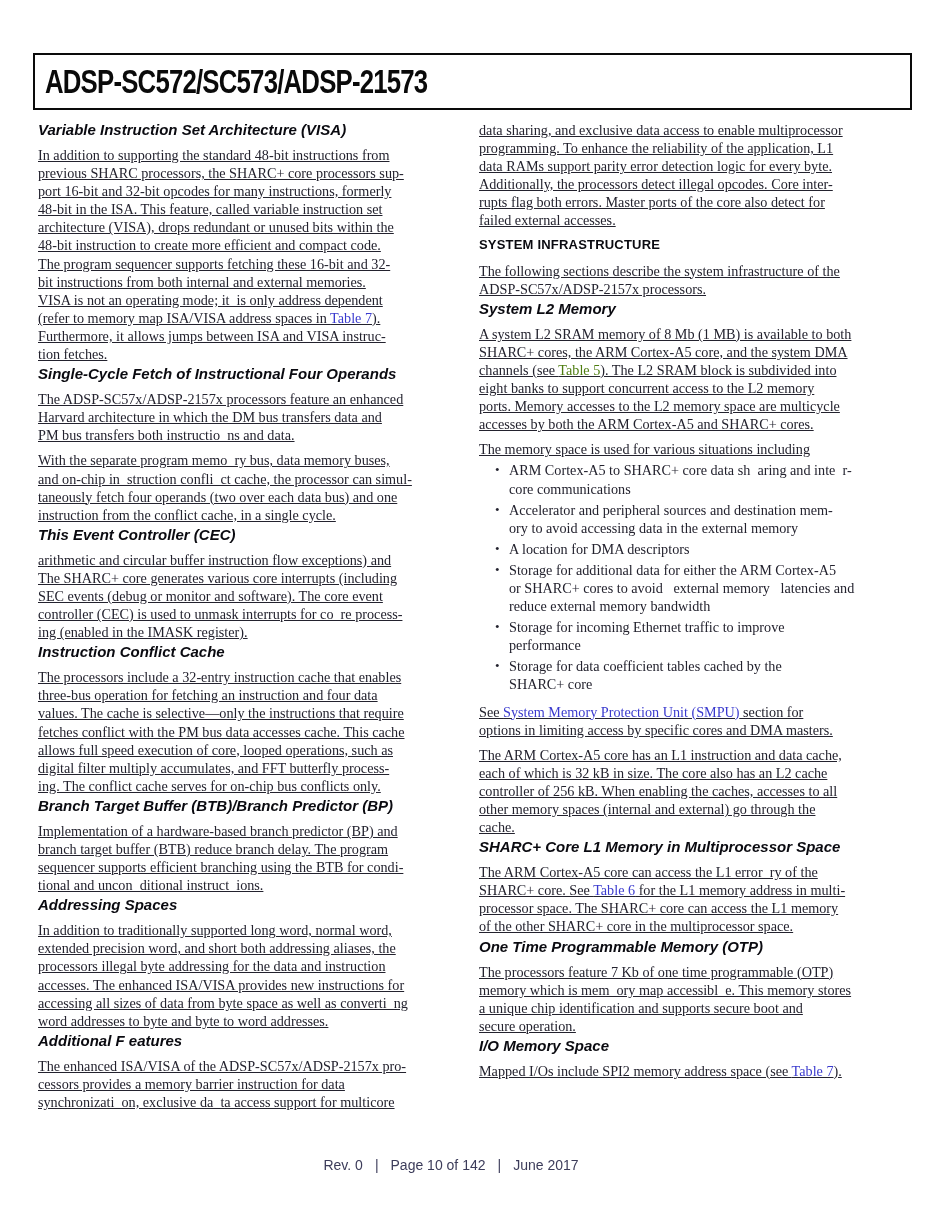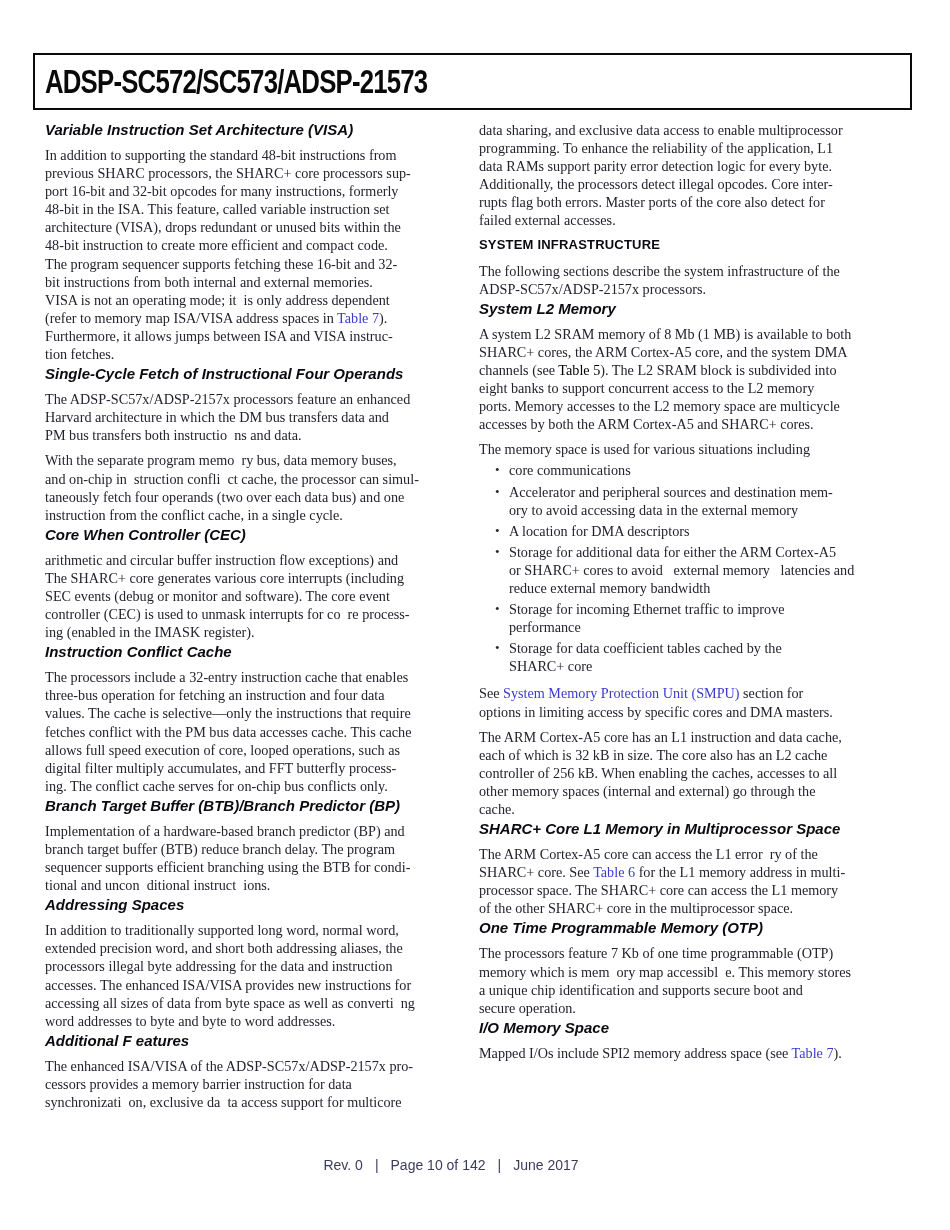--- a/index.html
+++ b/index.html
@@ -14,33 +14,33 @@
   }
   .doc-title {
     display:inline-block; font-family:"Liberation Sans", sans-serif;
     font-weight:700; font-size:33px; letter-spacing:-1px; color:#0a0a0a;
     transform:scaleX(0.78); transform-origin:0 50%; white-space:nowrap;
   }
   .column {
     position:absolute; top:121px; width:432px;
     color:#23222e; font-size:14.2px; line-height:18.1px;
   }
-  .col-left  { left:45px; }
+  .col-left  { left:38px; }
   .col-right { left:479px; }
   .column > :first-child { margin-top:0 !important; }
   .h3 {
     font-family:"Liberation Sans", sans-serif; font-weight:700; font-style:italic;
     font-size:15px; line-height:17px; color:#0a0a10; margin:0 0 8px;
   }
   .h2 {
     font-family:"Liberation Sans", sans-serif; font-weight:700;
     font-size:13px; line-height:18px; letter-spacing:0.2px;
     color:#0a0a10; margin:6px 0 8px;
   }
-  .para { margin:4px 0 2px; }
+  .para { margin:4px 0 2px;text-decoration:underline; }
   .para + .para { margin-top:7px; }
   .line { white-space:pre; }
   .link { cursor:pointer; }
   .bullets { margin:3px 0 9px; }
   .bullet-item { position:relative; padding-left:30px; margin:0 0 3px; }
   .bullet-dot { position:absolute; left:16px; top:0; font-size:13px; }
   .footer {
     position:absolute; top:1157px; left:0; width:902px; text-align:center;
     font-family:"Liberation Sans", sans-serif; font-size:14px; color:#3c3c5a;
   }
@@ -76,21 +76,21 @@
         <div class="line">The ADSP-SC57x/ADSP-2157x processors feature an enhanced</div>
         <div class="line">Harvard architecture in which the DM bus transfers data and</div>
         <div class="line">PM bus transfers both instructio  ns and data.</div>
       </div>
       <div class="para">
         <div class="line">With the separate program memo  ry bus, data memory buses,</div>
         <div class="line">and on-chip in  struction confli  ct cache, the processor can simul-</div>
         <div class="line">taneously fetch four operands (two over each data bus) and one</div>
         <div class="line">instruction from the conflict cache, in a single cycle.</div>
       </div>
-      <div class="h3">Core When Controller (CEC)</div>
+      <div class="h3">This Event Controller (CEC)</div>
       <div class="para">
         <div class="line">arithmetic and circular buffer instruction flow exceptions) and</div>
         <div class="line">The SHARC+ core generates various core interrupts (including</div>
         <div class="line">SEC events (debug or monitor and software). The core event</div>
         <div class="line">controller (CEC) is used to unmask interrupts for co  re process-</div>
         <div class="line">ing (enabled in the IMASK register).</div>
       </div>
       <div class="h3">Instruction Conflict Cache</div>
       <div class="para">
         <div class="line">The processors include a 32-entry instruction cache that enables</div>
@@ -135,31 +135,32 @@
       </div>
       <div class="h2">SYSTEM INFRASTRUCTURE</div>
       <div class="para">
         <div class="line">The following sections describe the system infrastructure of the</div>
         <div class="line">ADSP-SC57x/ADSP-2157x processors.</div>
       </div>
       <div class="h3">System L2 Memory</div>
       <div class="para">
         <div class="line">A system L2 SRAM memory of 8 Mb (1 MB) is available to both</div>
         <div class="line">SHARC+ cores, the ARM Cortex-A5 core, and the system DMA</div>
-        <div class="line">channels (see <span class="link" style="color: #000000;">Table 5</span>). The L2 SRAM block is subdivided into</div>
+        <div class="line">channels (see <span class="link" style="color: #4d7c0f;">Table 5</span>). The L2 SRAM block is subdivided into</div>
         <div class="line">eight banks to support concurrent access to the L2 memory</div>
         <div class="line">ports. Memory accesses to the L2 memory space are multicycle</div>
         <div class="line">accesses by both the ARM Cortex-A5 and SHARC+ cores.</div>
       </div>
       <div class="para">
         <div class="line">The memory space is used for various situations including</div>
       </div>
       <div class="bullets">
         <div class="bullet-item">
           <span class="bullet-dot">•</span>
+          <div class="line">ARM Cortex-A5 to SHARC+ core data sh  aring and inte  r-</div>
           <div class="line">core communications</div>
         </div>
         <div class="bullet-item">
           <span class="bullet-dot">•</span>
           <div class="line">Accelerator and peripheral sources and destination mem-</div>
           <div class="line">ory to avoid accessing data in the external memory</div>
         </div>
         <div class="bullet-item">
           <span class="bullet-dot">•</span>
           <div class="line">A location for DMA descriptors</div>

